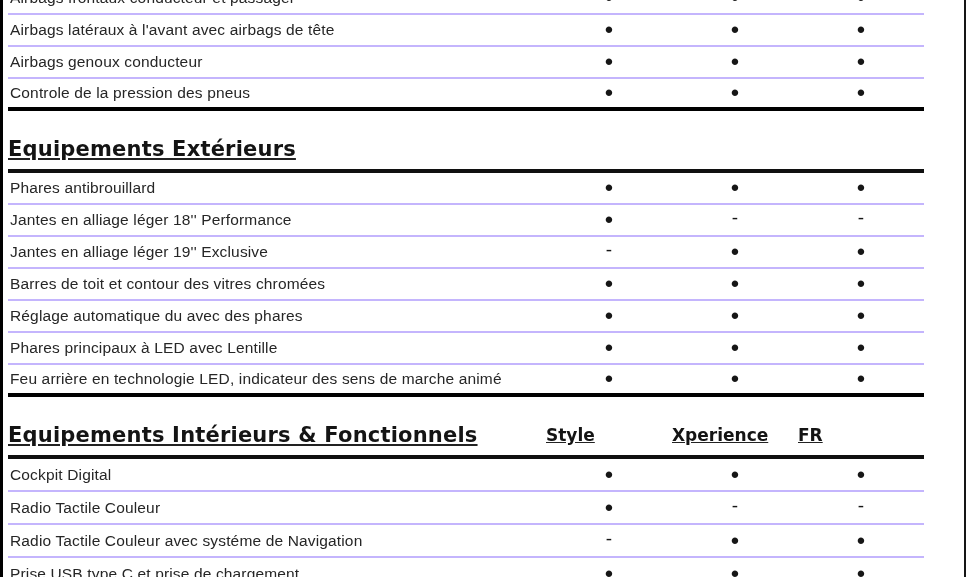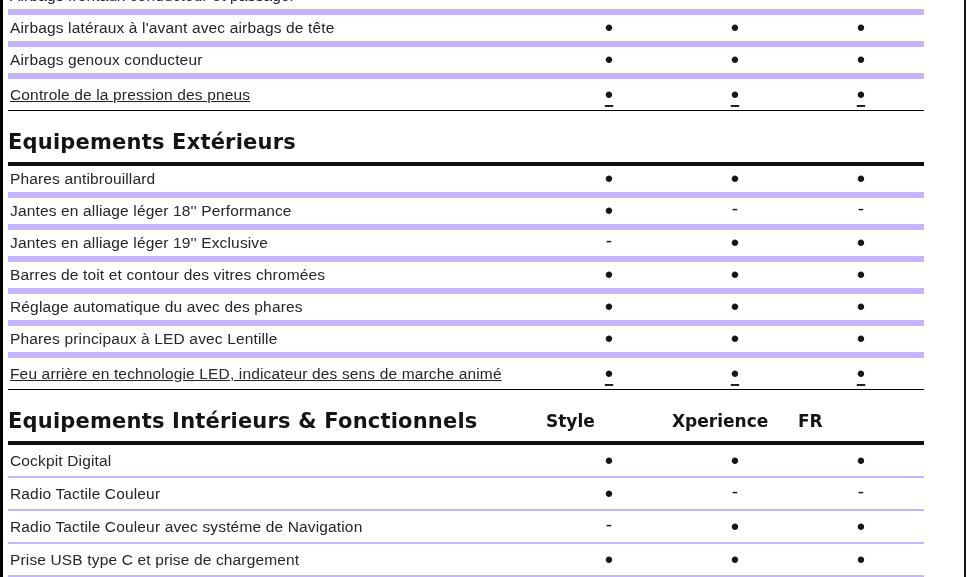--- a/index.html
+++ b/index.html
@@ -11,38 +11,39 @@
     font-family:"Liberation Sans",sans-serif;
     color:#222222;
   }
   .border-left{position:absolute;left:0;top:0;bottom:0;width:3px;background:#000;}
   .border-right{position:absolute;left:964px;top:0;bottom:0;width:2px;background:#151515;}
   .content{position:absolute;left:8px;top:-17px;width:916px;}
   .sec{display:block;}
   .row{
     display:flex;align-items:center;
     height:32px;box-sizing:border-box;
-    border-bottom:6px solid #c4b5fd;
-  }
-  .sec.thick-end .row:last-child{border-bottom:1px solid #000000;text-decoration:underline;}
+    border-bottom:2px solid #c4b5fd;
+  }
+  .sec.thick-end .row:last-child{border-bottom:4px solid #000000;}
   .sec3 .row{height:33px;border-bottom-width:2px;gap:25px;}
   .label{
     flex:1;min-width:0;
     font-size:15.5px;letter-spacing:0.15px;
     padding-left:2px;white-space:nowrap;overflow:hidden;
     color:#262626;
   }
   .vals,.col-heads{width:378px;flex-shrink:0;display:flex;}
   .val{flex:1;text-align:center;line-height:1;color:#161616;}
   .val.dot{font-size:24px;}
   .val.dash{font-size:19px;}
   .sec-head{
     display:flex;align-items:flex-end;
-    padding:18px 0 7px 0;box-sizing:content-box;
+    padding:25px 0 7px 0;box-sizing:content-box;
     border-bottom:4px solid #101010;
+    text-decoration:underline;
   }
   .sec-head h2{
     margin:0;flex:1;min-width:0;
     font-family:"DejaVu Sans","Liberation Sans",sans-serif;
     font-weight:bold;font-size:21px;line-height:26px;
     letter-spacing:0.2px;color:#141414;white-space:nowrap;
   }
   .col-head{
     flex:1;
     font-family:"DejaVu Sans","Liberation Sans",sans-serif;

